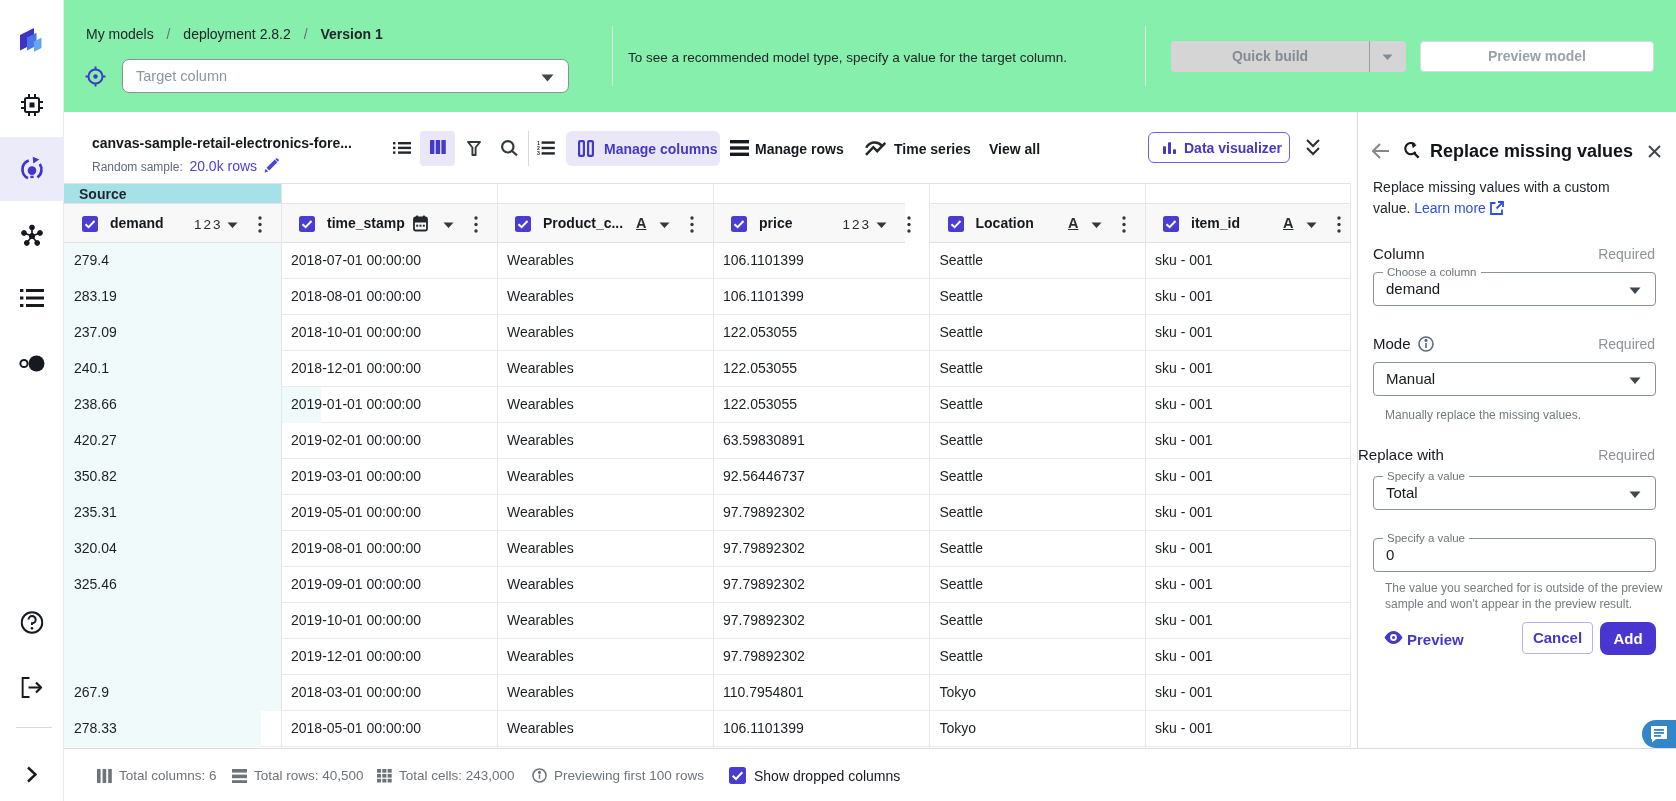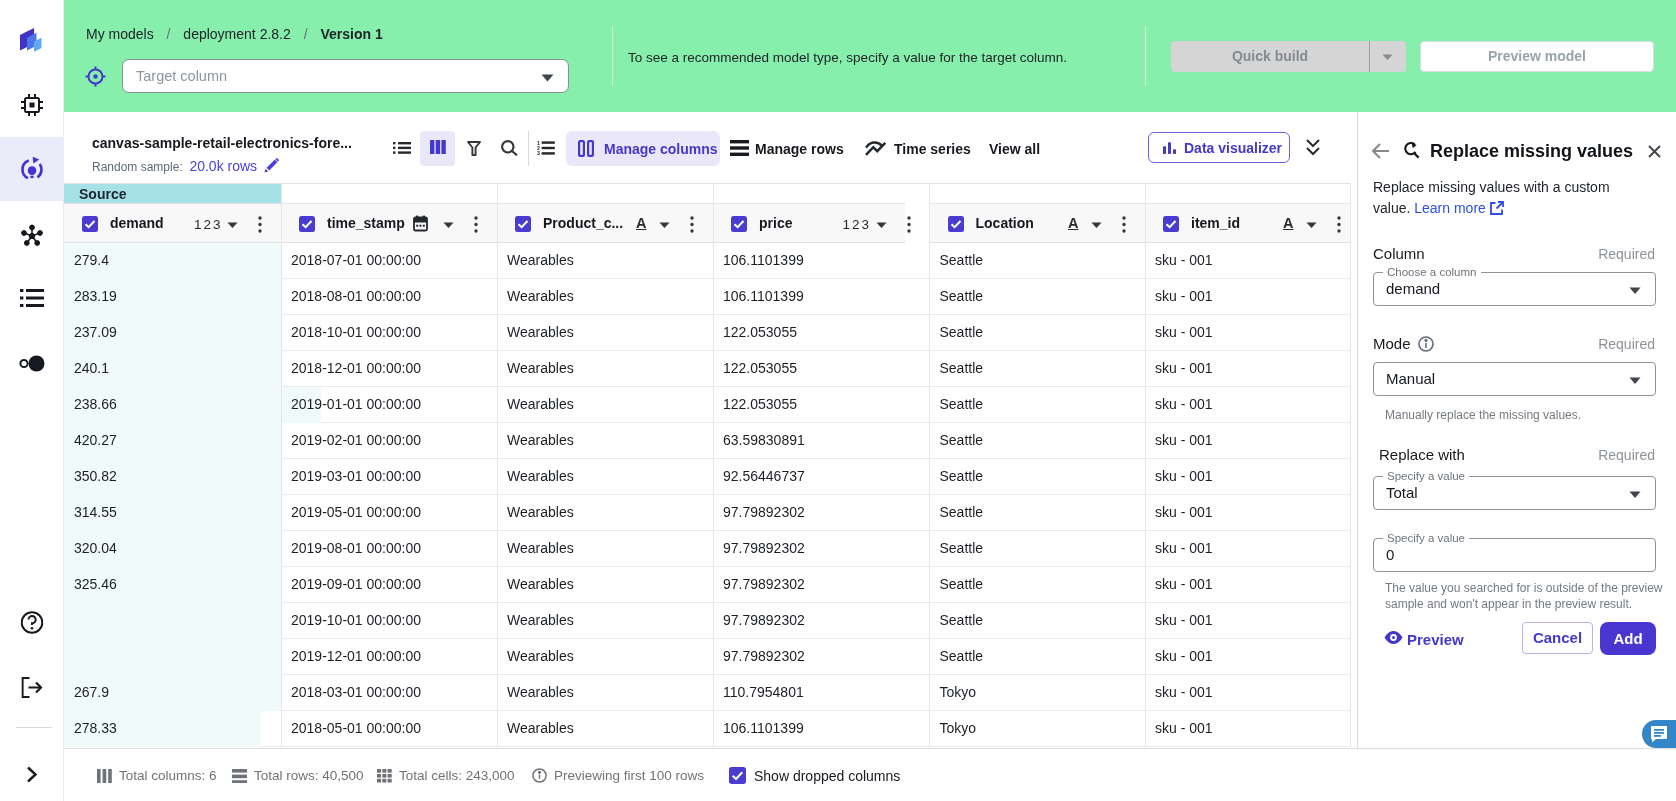--- a/index.html
+++ b/index.html
@@ -324,21 +324,21 @@
     </div>
     <div class="row" style="left:0;top:276px;width:1286px">
       <div class="cell demandcell" style="left:0px;width:217px">350.82</div>
       <div class="cell" style="left:217px;width:216px">2019-03-01 00:00:00</div>
       <div class="cell" style="left:433px;width:216px">Wearables</div>
       <div class="cell" style="left:649px;width:216.5px">92.56446737</div>
       <div class="cell" style="left:865.5px;width:215.5px">Seattle</div>
       <div class="cell" style="left:1081px;width:205px">sku - 001</div>
     </div>
     <div class="row" style="left:0;top:312px;width:1286px">
-      <div class="cell demandcell" style="left:0px;width:217px">314.55</div>
+      <div class="cell demandcell" style="left:0px;width:217px">235.31</div>
       <div class="cell" style="left:217px;width:216px">2019-05-01 00:00:00</div>
       <div class="cell" style="left:433px;width:216px">Wearables</div>
       <div class="cell" style="left:649px;width:216.5px">97.79892302</div>
       <div class="cell" style="left:865.5px;width:215.5px">Seattle</div>
       <div class="cell" style="left:1081px;width:205px">sku - 001</div>
     </div>
     <div class="row" style="left:0;top:348px;width:1286px">
       <div class="cell demandcell" style="left:0px;width:217px">320.04</div>
       <div class="cell" style="left:217px;width:216px">2019-08-01 00:00:00</div>
       <div class="cell" style="left:433px;width:216px">Wearables</div>
@@ -432,21 +432,21 @@
       <circle cx="8" cy="4.4" r="0.8" fill="#5f6b7a"></circle>
     </svg>
   <div class="preq" style="top:224px">Required</div>
   <div class="pfield" style="top:250px">
       <span class="val">Manual</span>
     <svg class="abs" style="right:14px;top:14px" width="12" height="8" viewBox="0 0 12 8">
         <path d="M0.5 0.5 L6 7 L11.5 0.5" fill="#41464c"></path>
       </svg>
   </div>
   <div class="phelp" style="top:295px">Manually replace the missing values.</div>
-  <div class="abs plabel" style="left:21px;top:334px">Replace with</div>
+  <div class="abs plabel" style="left:0;top:334px">Replace with</div>
     <div class="preq" style="top:335px">Required</div>
   <div class="pfield" style="top:364px">
       <span class="flabel">Specify a value</span>
       <span class="val">Total</span>
     <svg class="abs" style="right:14px;top:14px" width="12" height="8" viewBox="0 0 12 8">
         <path d="M0.5 0.5 L6 7 L11.5 0.5" fill="#41464c"></path>
       </svg>
   </div>
   <div class="pfield" style="top:426px;height:34px">
       <span class="flabel">Specify a value</span>

